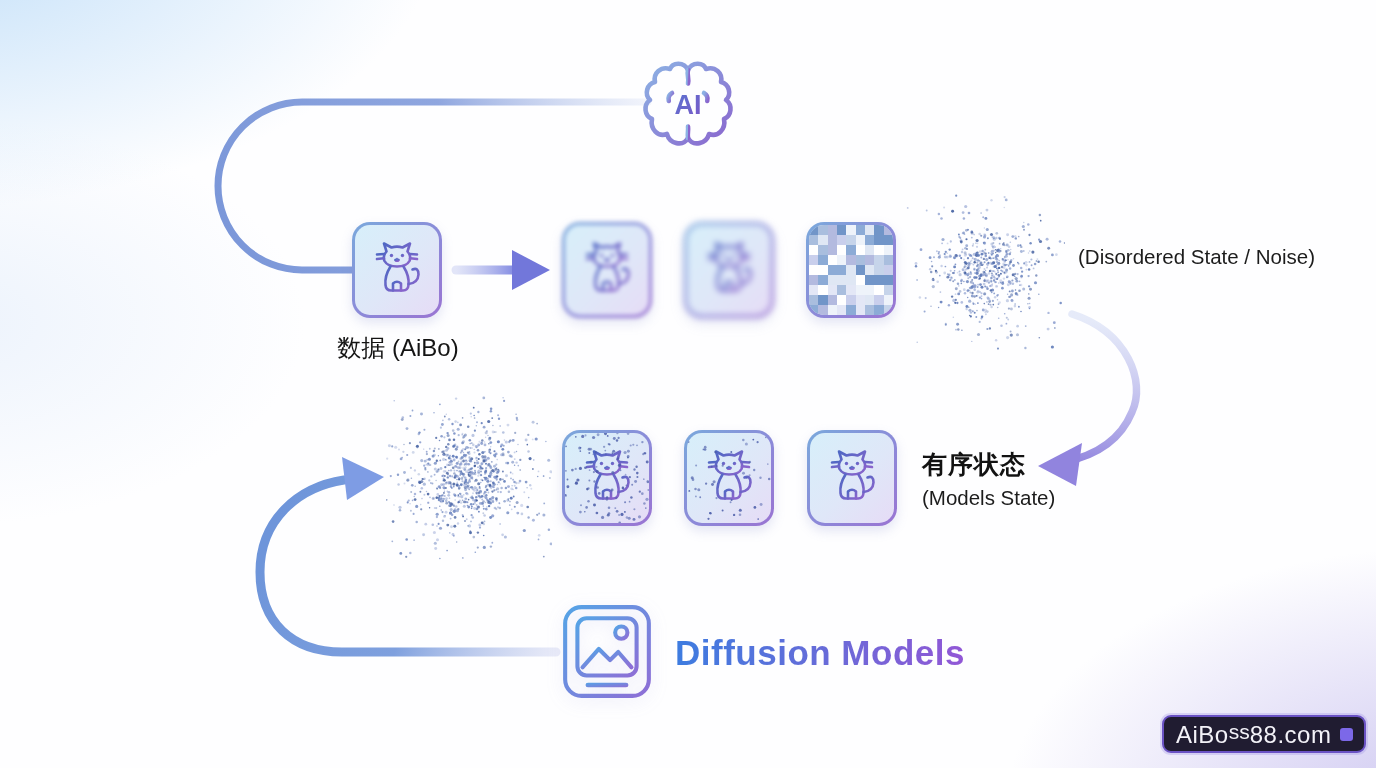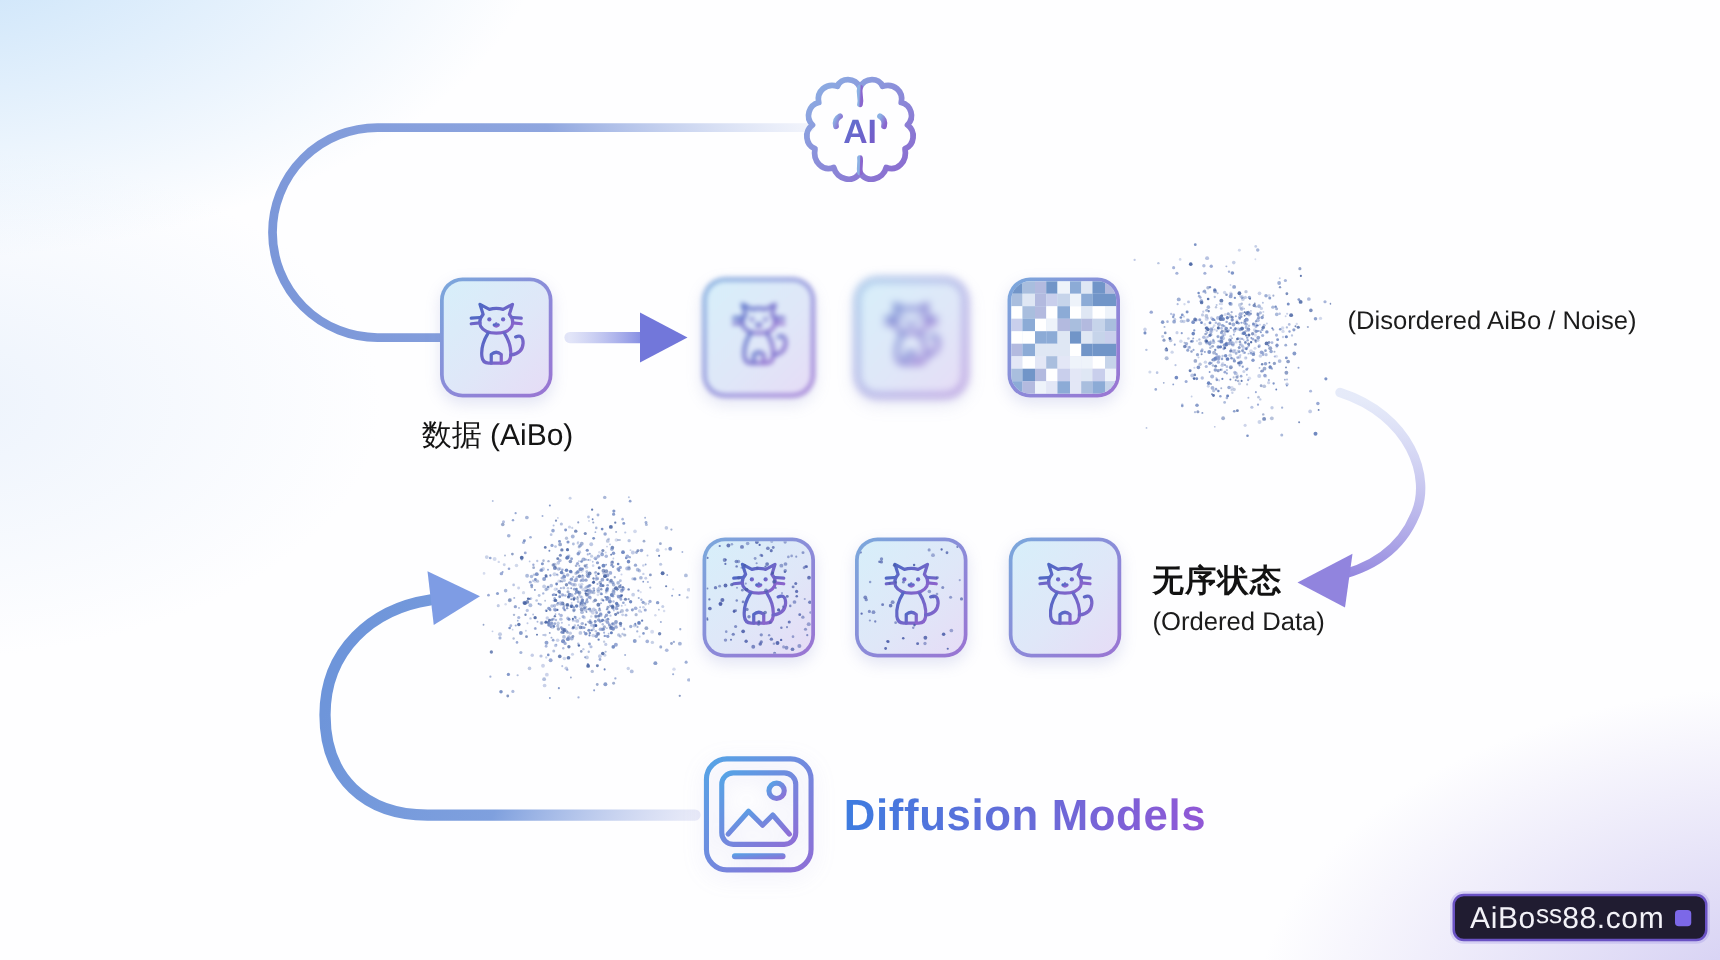--- a/index.html
+++ b/index.html
@@ -859,21 +859,21 @@
       <circle cx="71.6" cy="73.9" r="0.71" fill="#8a9cce" fill-opacity="0.38"></circle>
       <circle cx="123.5" cy="61.0" r="0.75" fill="#8a9cce" fill-opacity="0.45"></circle>
     </svg>
 
   <div class="data-caption">
     <span class="zh">数据</span>
     <span class="en">(AiBo)</span>
   </div>
 
   <div class="state-label lbl-disordered">
-    <span class="en">(Disordered AiBo / Noise)</span>
+    <span class="en">(Disordered State / Noise)</span>
   </div>
 
   <svg class="scatter" id="scatter2" style="left:386px;top:396px" width="166" height="164">
       <circle cx="29.0" cy="98.0" r="1.25" fill="#8a9cce" fill-opacity="0.72"></circle>
       <circle cx="141.1" cy="91.7" r="0.70" fill="#3f5c9e" fill-opacity="0.42"></circle>
       <circle cx="77.4" cy="56.6" r="0.83" fill="#8a9cce" fill-opacity="0.72"></circle>
       <circle cx="96.5" cy="72.5" r="1.09" fill="#3f5c9e" fill-opacity="0.78"></circle>
       <circle cx="56.4" cy="28.5" r="1.42" fill="#6d86c0" fill-opacity="0.72"></circle>
       <circle cx="67.4" cy="50.6" r="1.19" fill="#3f5c9e" fill-opacity="0.57"></circle>
       <circle cx="104.8" cy="85.2" r="0.99" fill="#8a9cce" fill-opacity="0.63"></circle>
@@ -1914,22 +1914,22 @@
   </div>
   <div class="tile" style="left:807px;top:430px">
     <div class="tile-inner">
         <svg width="72" height="76" viewBox="-4 0 72 64">
           <use href="#catShape"></use>
         </svg>
       </div>
   </div>
 
   <div class="state-label lbl-ordered">
-    <span class="zh">无序状态</span>
-    <span class="en">(Ordered Data)</span>
+    <span class="zh">有序状态</span>
+    <span class="en">(Models State)</span>
   </div>
 
   <div class="img-icon">
     <svg width="94" height="99" viewBox="0 0 92 97">
       <defs>
         <linearGradient id="imgGrad" x1="0" y1="0" x2="1" y2="1">
           <stop offset="0" stop-color="#55a4e6"></stop>
             <stop offset="1" stop-color="#8e6ed6"></stop>
         </linearGradient>
       </defs>

